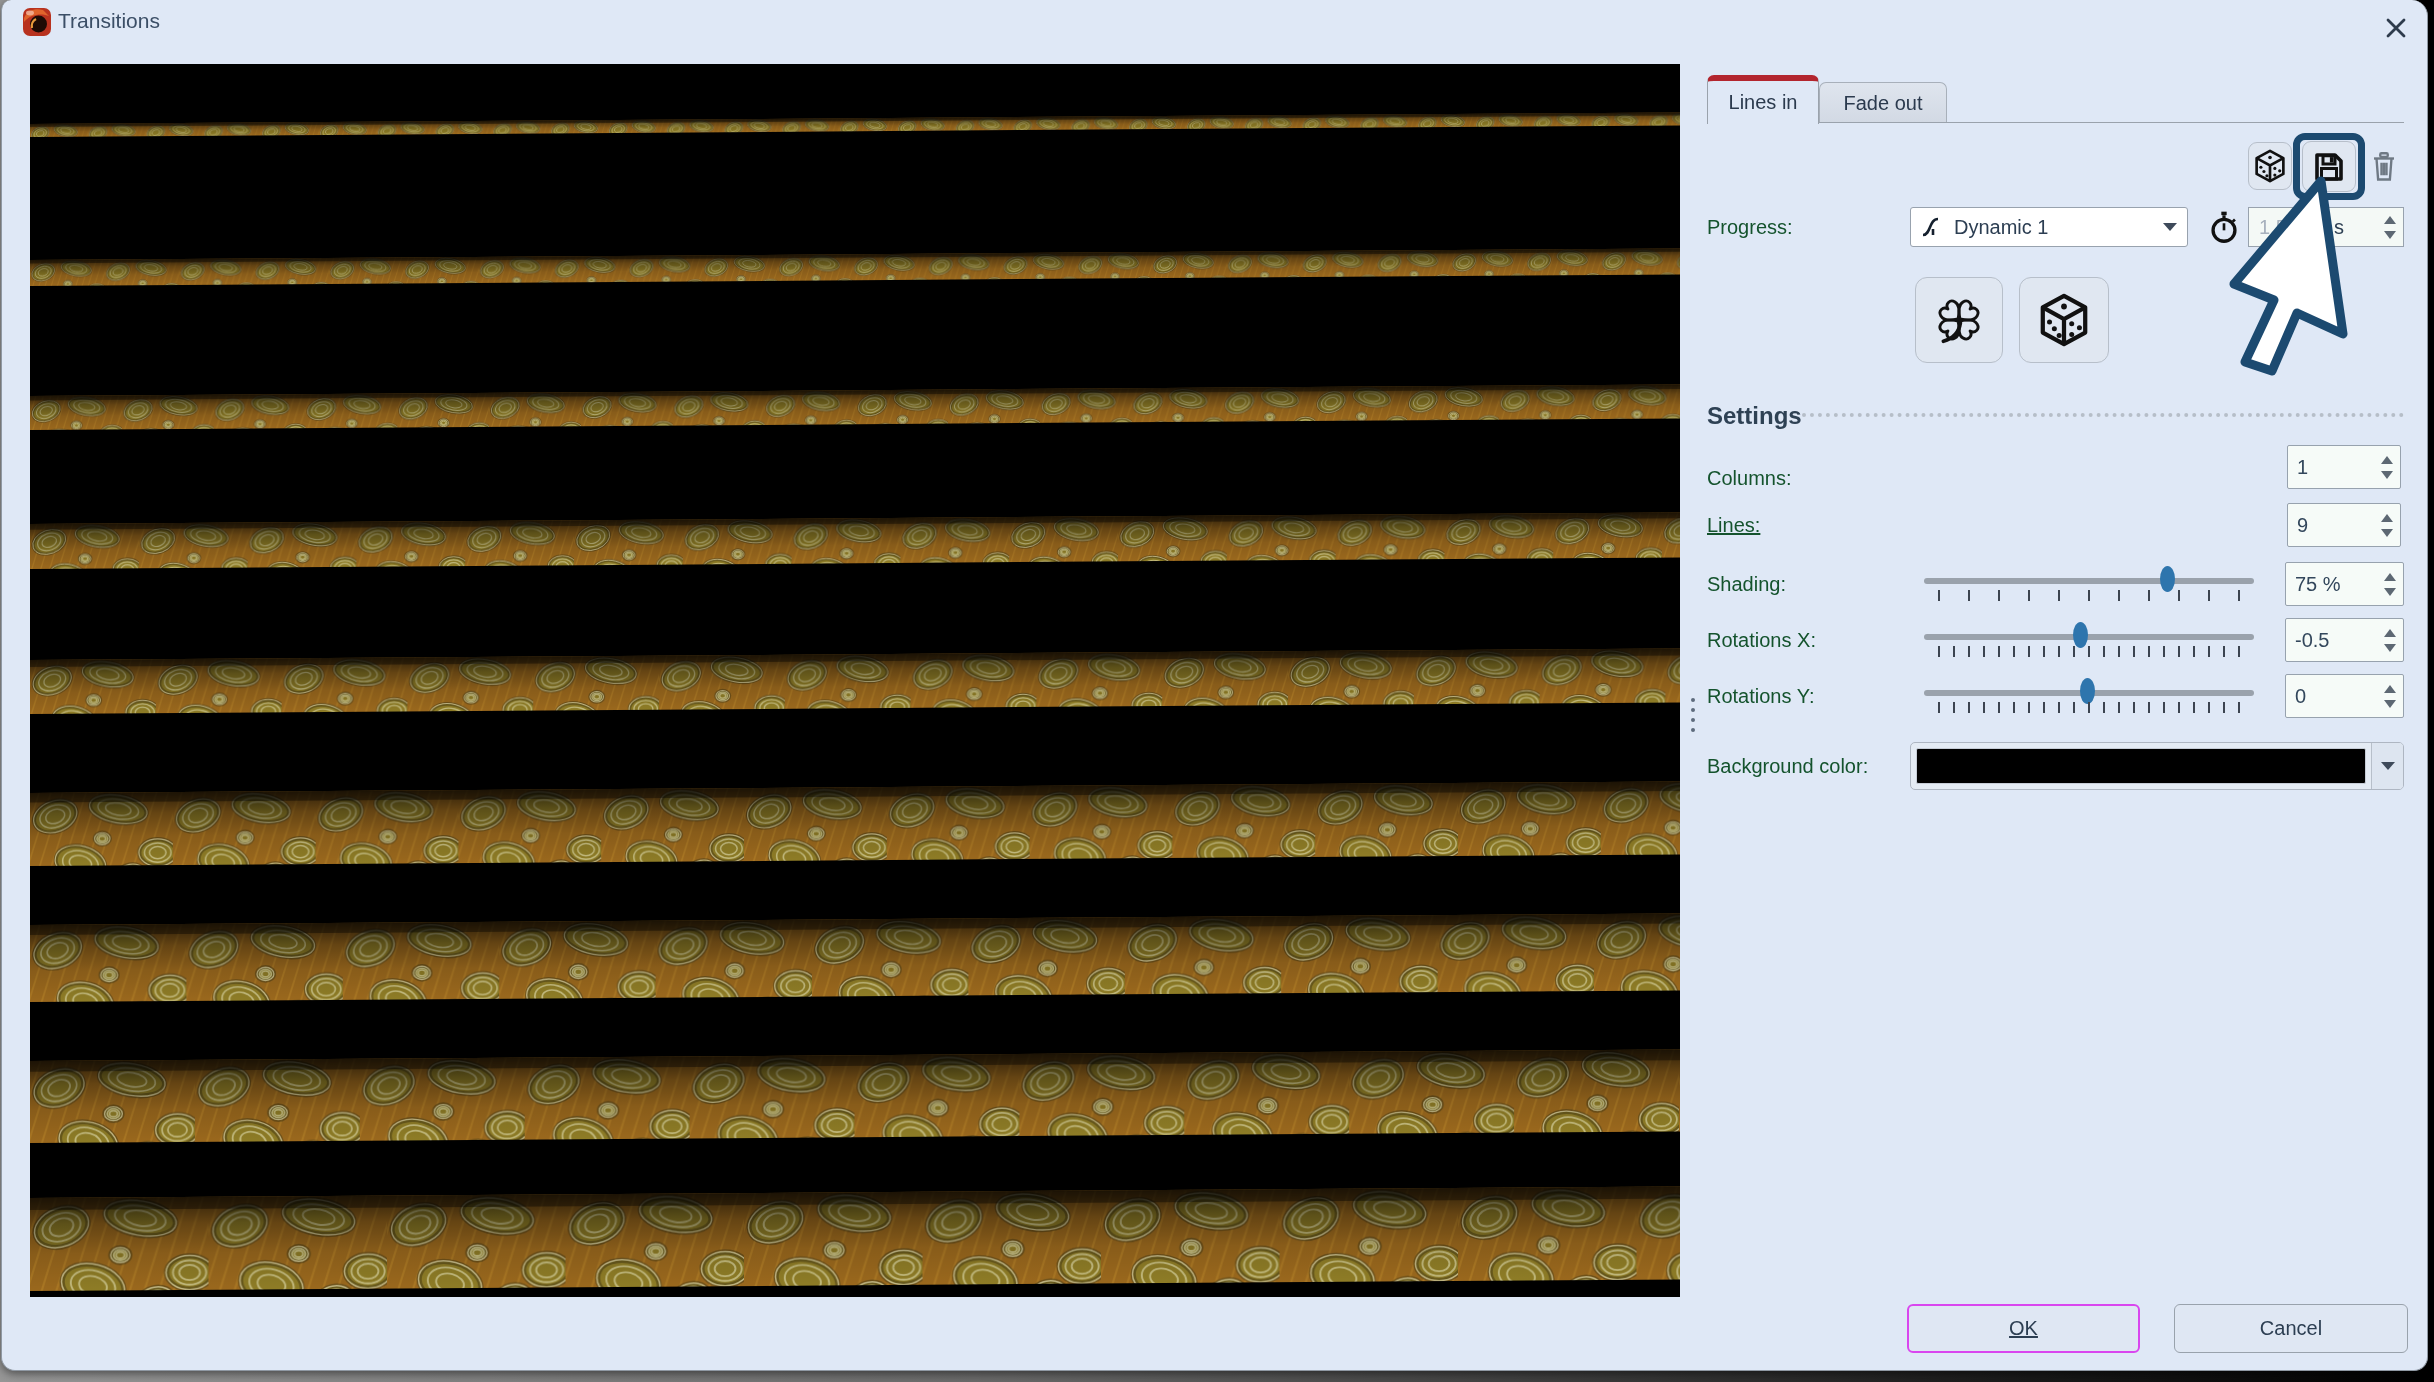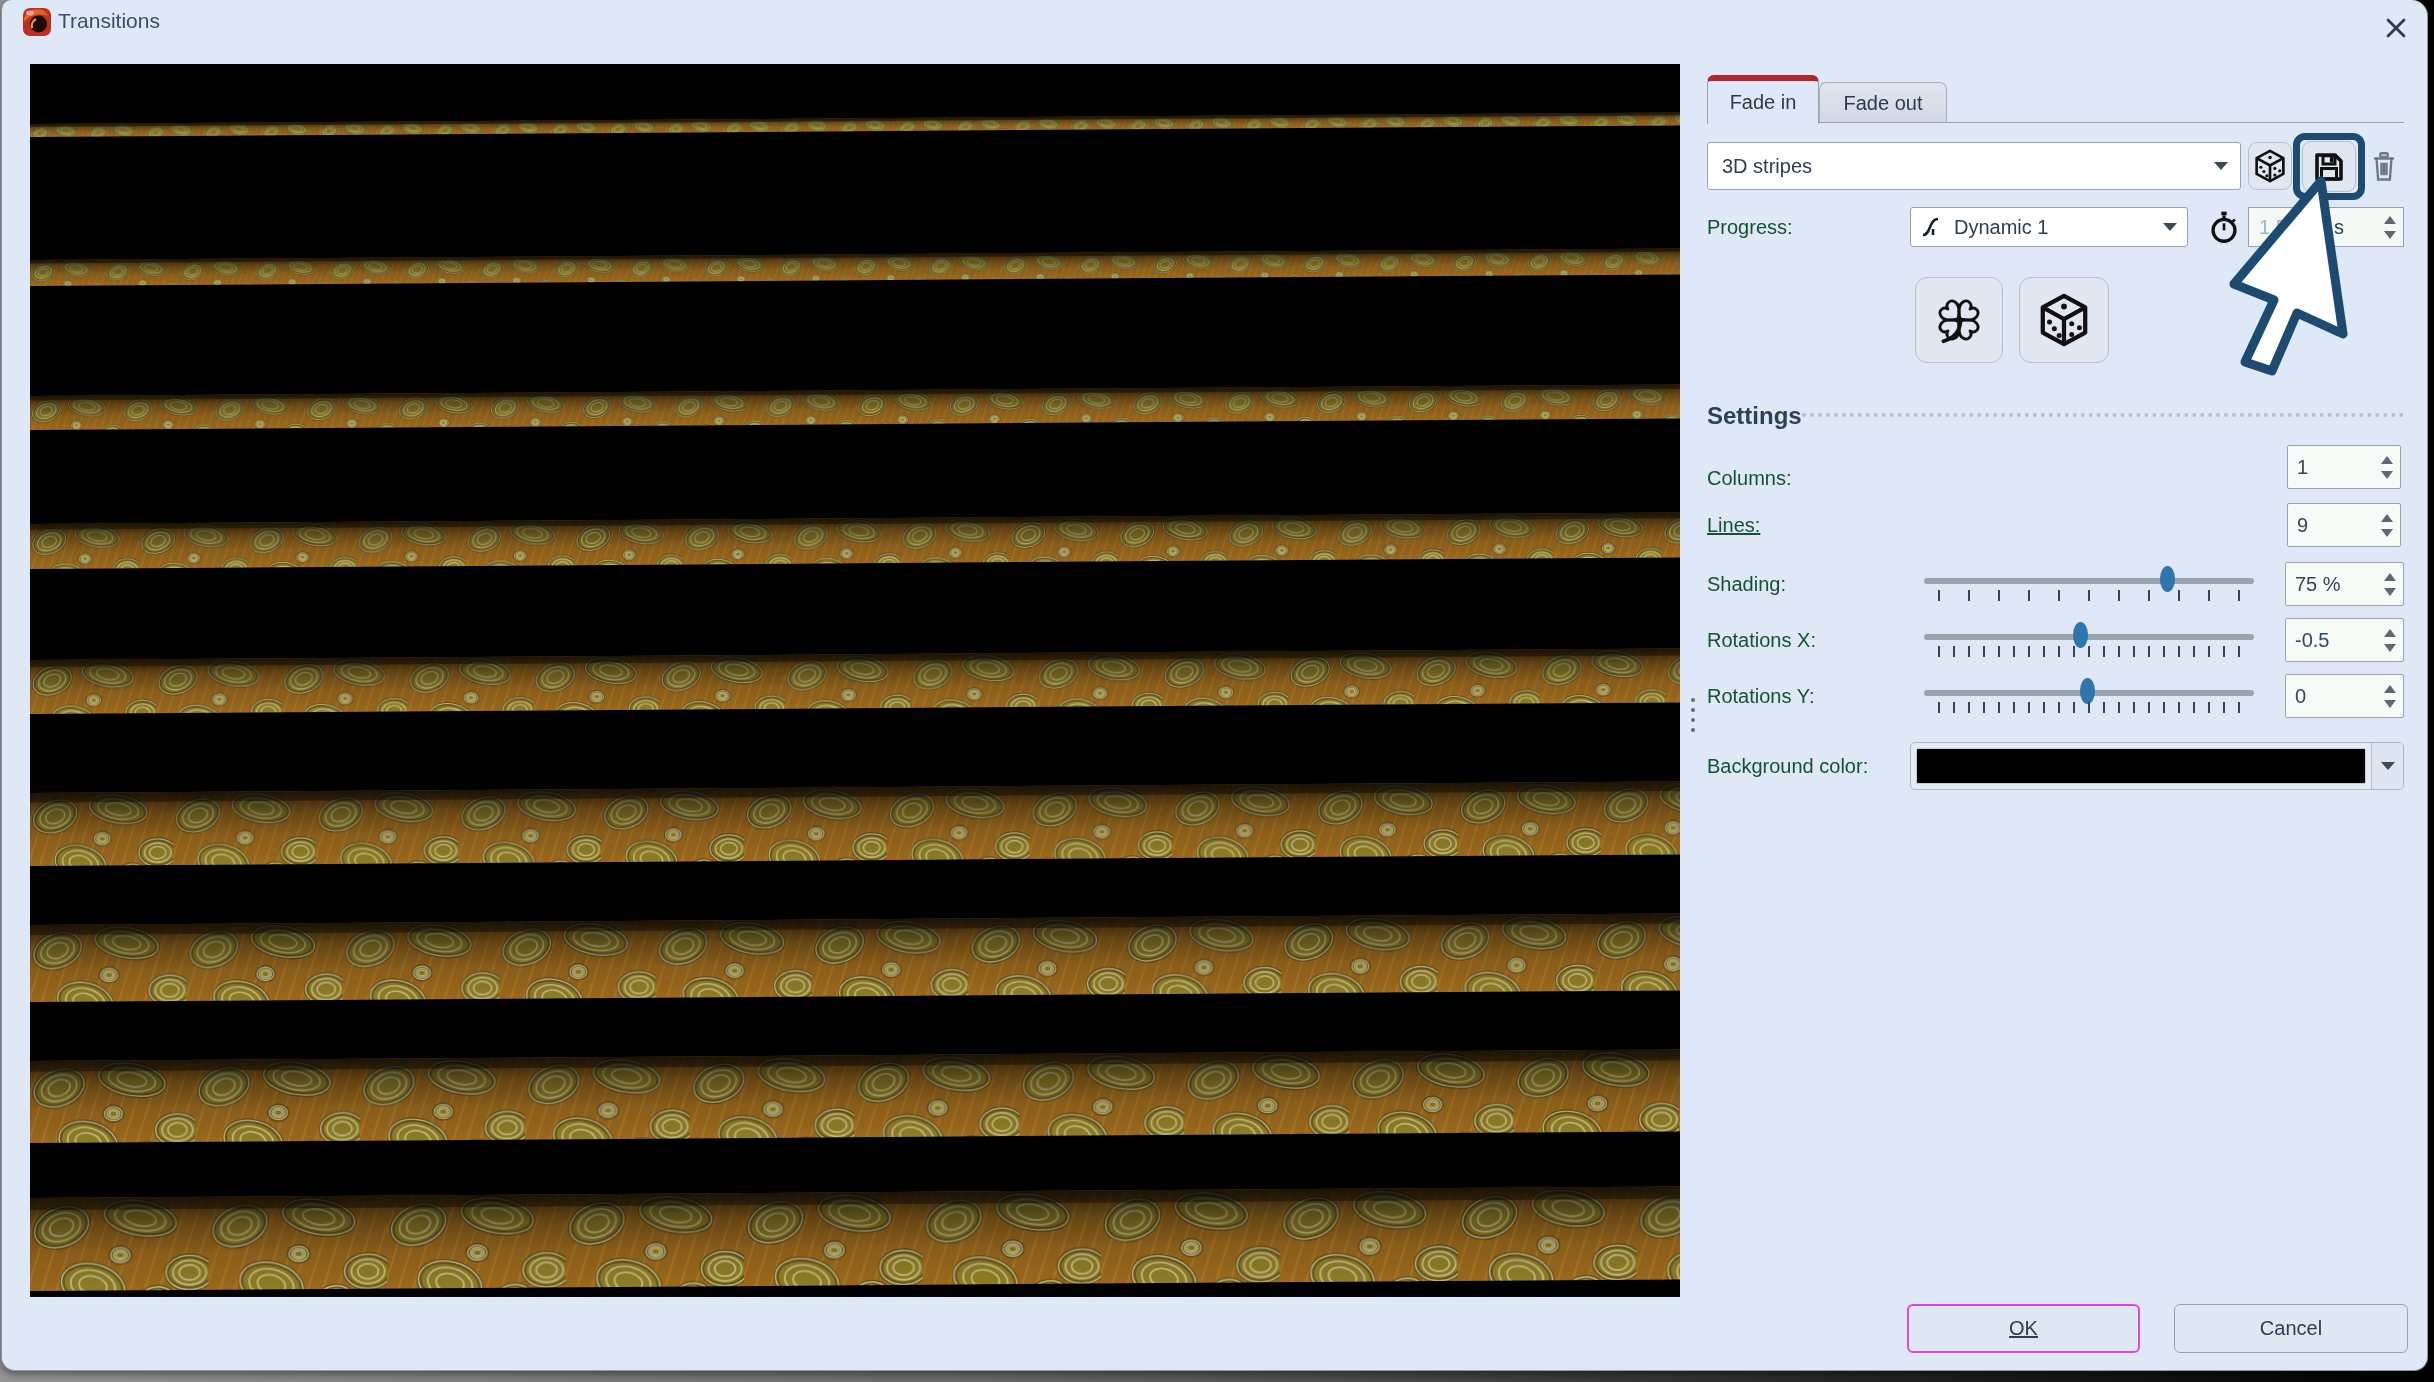--- a/index.html
+++ b/index.html
@@ -241,30 +241,26 @@
 
     <div class="splitter">
         <i></i>
         <i></i>
         <i></i>
         <i></i>
       </div>
 
     <div class="tab-line"></div>
     <div class="tab tab-active">
-      <span>Fade in</span>
+      <span>Lines in</span>
     </div>
     <div class="tab tab-inactive">
       <span>Fade out</span>
     </div>
 
-    <div class="combo" style="left:1705px; top:142px; width:534px; height:48px;">
-      <span style="margin-left:14px; flex:1;">3D stripes</span>
-      <span class="chev" style="margin-right:12px;"></span>
-    </div>
 
     <div class="tool-btn" style="left:2246px; top:142px; width:44px; height:48px;">
       <svg width="34" height="36" viewBox="-14 -15 28 29">
         <path d="M0 -13 L11 -7 L11 6 L0 12 L-11 6 L-11 -7 Z" fill="none" stroke="#111" stroke-width="2.2" stroke-linejoin="round"></path>
         <path d="M-11 -7 L0 -1 L11 -7 M0 -1 L0 12" stroke="#111" stroke-width="2.2" fill="none"></path>
         <circle cx="0" cy="-7.5" r="1.5" fill="#111"></circle>
         <circle cx="-7.5" cy="0.5" r="1.3" fill="#111"></circle>
           <circle cx="-5" cy="4" r="1.3" fill="#111"></circle>
           <circle cx="-2.5" cy="7.5" r="1.3" fill="#111"></circle>
         <circle cx="4" cy="1.5" r="1.3" fill="#111"></circle>

